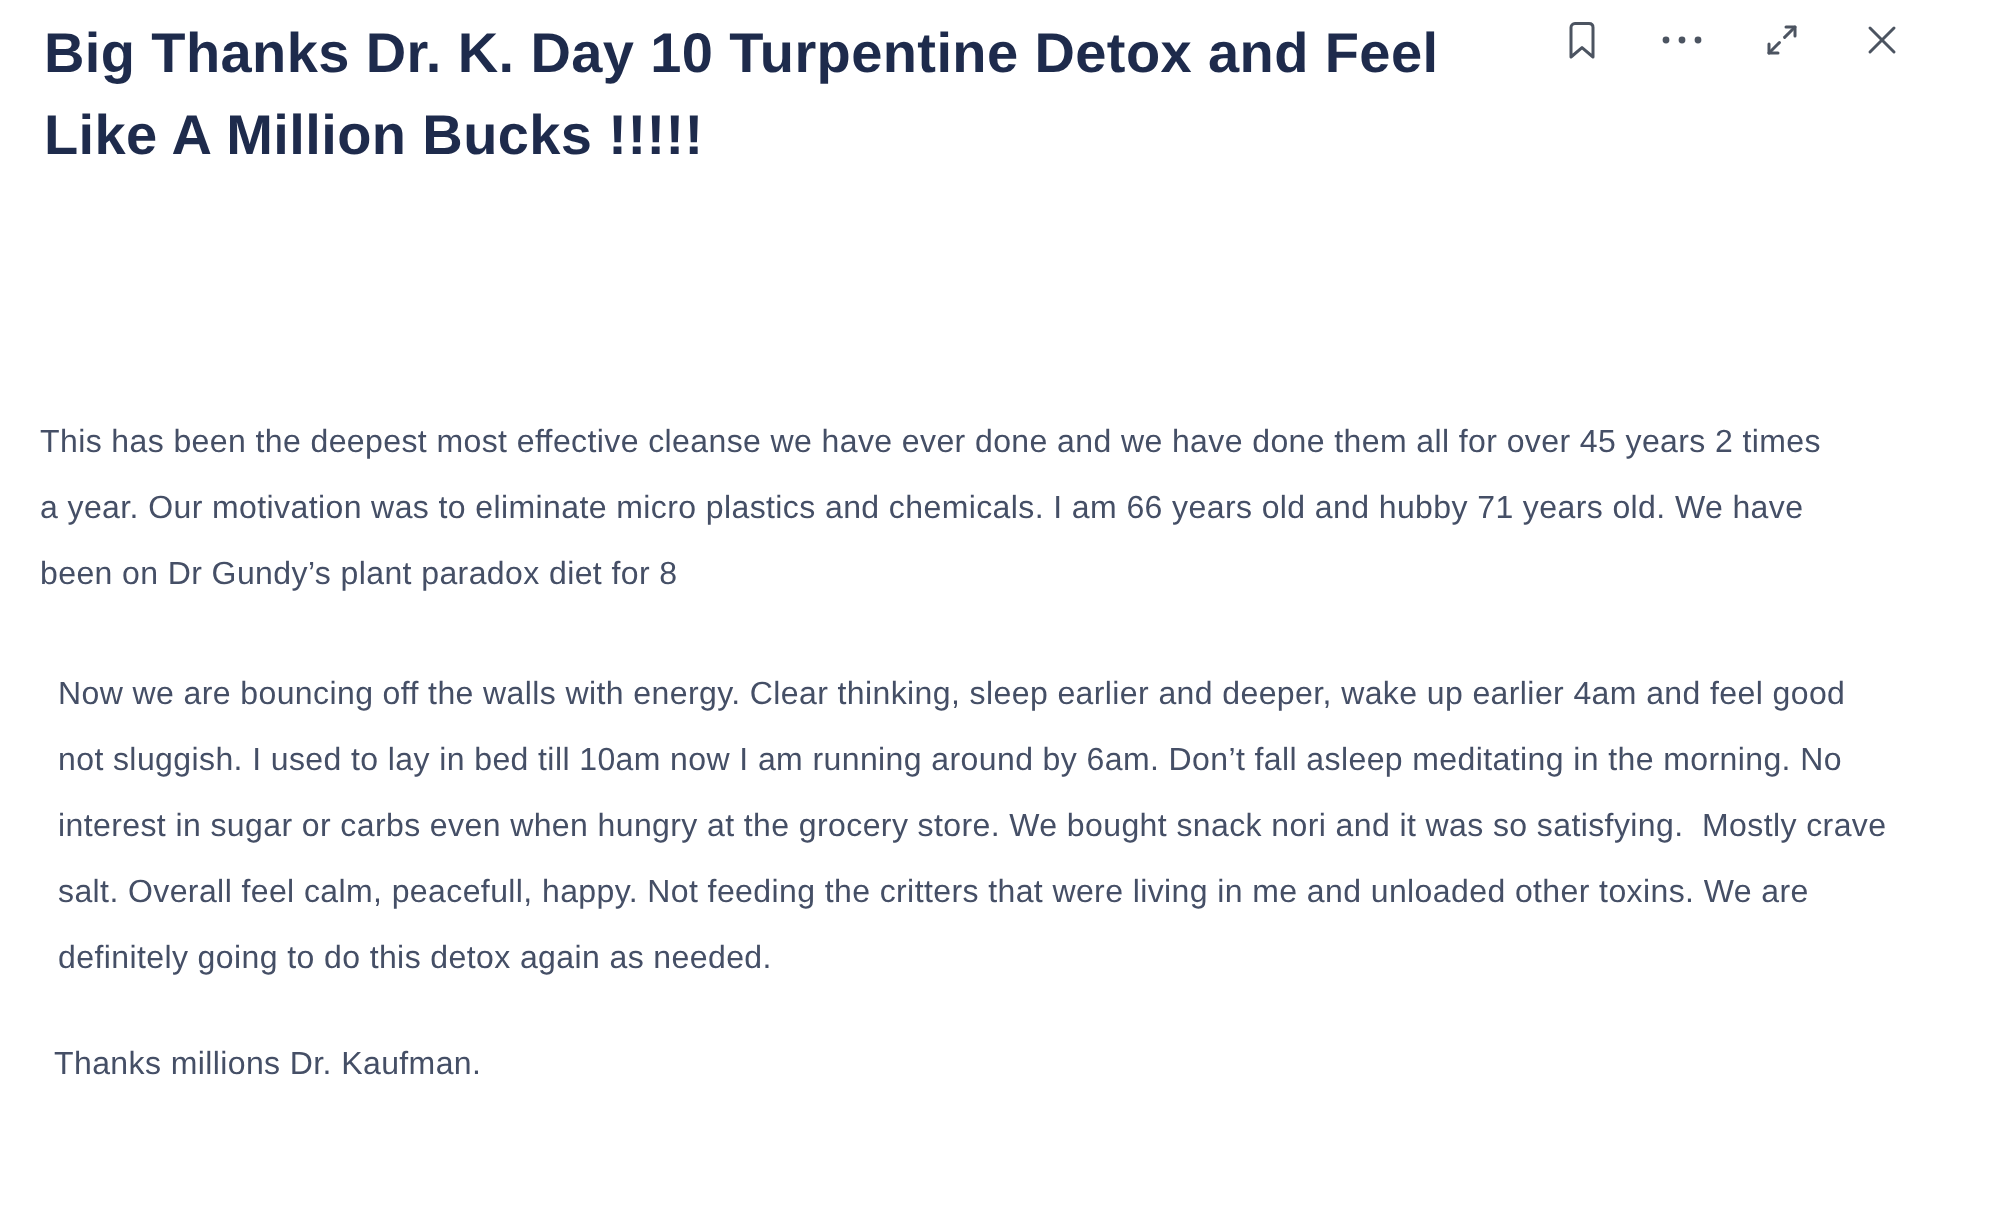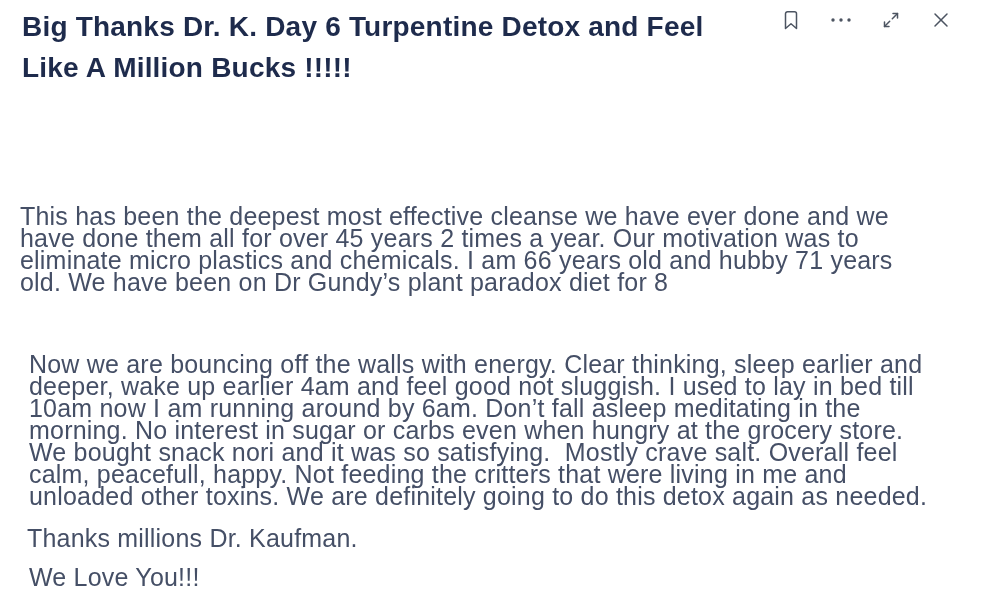--- a/index.html
+++ b/index.html
@@ -42,37 +42,37 @@
     width: 22px; height: 22px;
     cursor: pointer;
     color: var(--icon-color, #4c5461);
     display: flex; align-items: center; justify-content: center;
   }
   .icon-btn svg { display: block; }
   .article {
     position: absolute;
     top: 205px; left: 0; right: 4px;
     color: var(--body-text-color, #454f66);
-    font-size: 25px;
-    line-height: 22px;
+    font-size: 16px;
+    line-height: 33px;
     letter-spacing: 0.2px;
   }
   .para { white-space: pre-wrap; }
   .para-intro   { padding-left: 20px; max-width: 915px; }
-  .para-update  { padding-left: 29px; max-width: 944px; margin-top: 60px; }
+  .para-update  { padding-left: 29px; max-width: 944px; margin-top: 27px; }
   .para-thanks  { padding-left: 27px; max-width: 944px; margin-top: 20px; }
   .para-love    { padding-left: 29px; max-width: 944px; margin-top: 17px; }
 </style>
 </head>
 <body>
 
 <div class="window">
 
   <div class="header">
-    <h1 class="title">Big Thanks Dr. K. Day 6 Turpentine Detox and Feel Like A Million Bucks !!!!!</h1>
+    <h1 class="title">Big Thanks Dr. K. Day 10 Turpentine Detox and Feel Like A Million Bucks !!!!!</h1>
 
     <div class="actions">
       <button class="icon-btn">
         <span>
           <svg width="20" height="22" viewBox="0 0 20 22" fill="none" stroke="currentColor" stroke-width="1.5" stroke-linejoin="round">
             <path d="M4.5 19.5 V4.8 C4.5 3.6 5.3 2.8 6.5 2.8 H13.5 C14.7 2.8 15.5 3.6 15.5 4.8 V19.5 L10 14.8 Z"></path>
           </svg>
         </span>
       </button>
 
@@ -105,16 +105,15 @@
           </svg>
         </span>
       </button>
     </div>
   </div>
 
   <div class="article">
     <p class="para para-intro">This has been the deepest most effective cleanse we have ever done and we have done them all for over 45 years 2 times a year. Our motivation was to eliminate micro plastics and chemicals. I am 66 years old and hubby 71 years old. We have been on Dr Gundy’s plant paradox diet for 8</p>
     <p class="para para-update">Now we are bouncing off the walls with energy. Clear thinking, sleep earlier and deeper, wake up earlier 4am and feel good not sluggish. I used to lay in bed till 10am now I am running around by 6am. Don’t fall asleep meditating in the morning. No interest in sugar or carbs even when hungry at the grocery store. We bought snack nori and it was so satisfying.  Mostly crave salt. Overall feel calm, peacefull, happy. Not feeding the critters that were living in me and unloaded other toxins. We are definitely going to do this detox again as needed.</p>
     <p class="para para-thanks">Thanks millions Dr. Kaufman.</p>
-    <p class="para para-love">We Love You!!!</p>
   </div>
 
 </div>
 
 </body></html>

